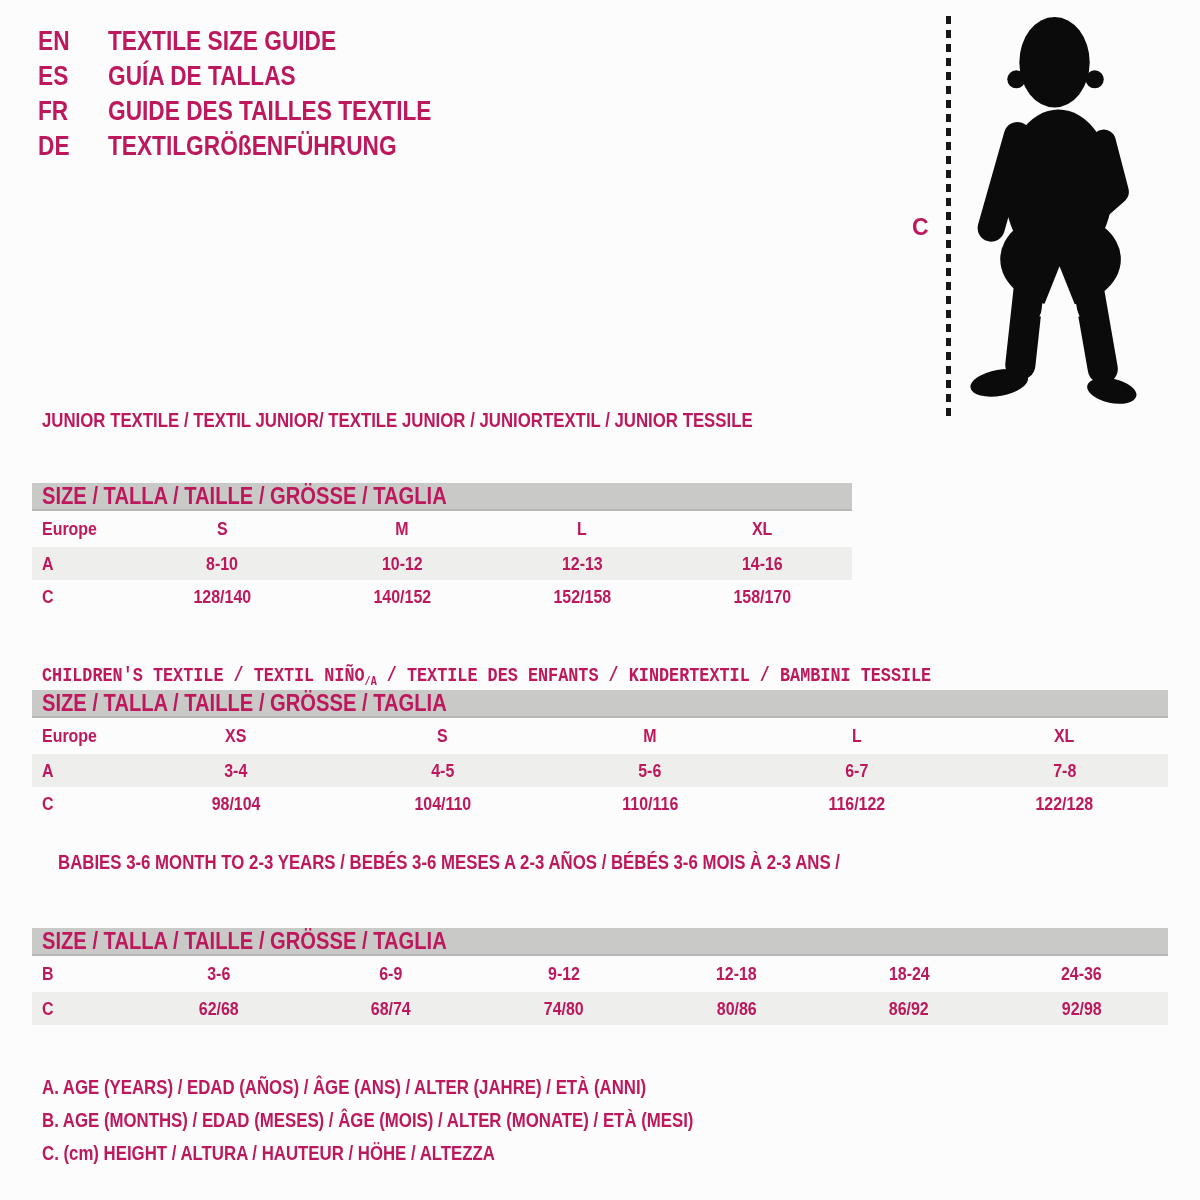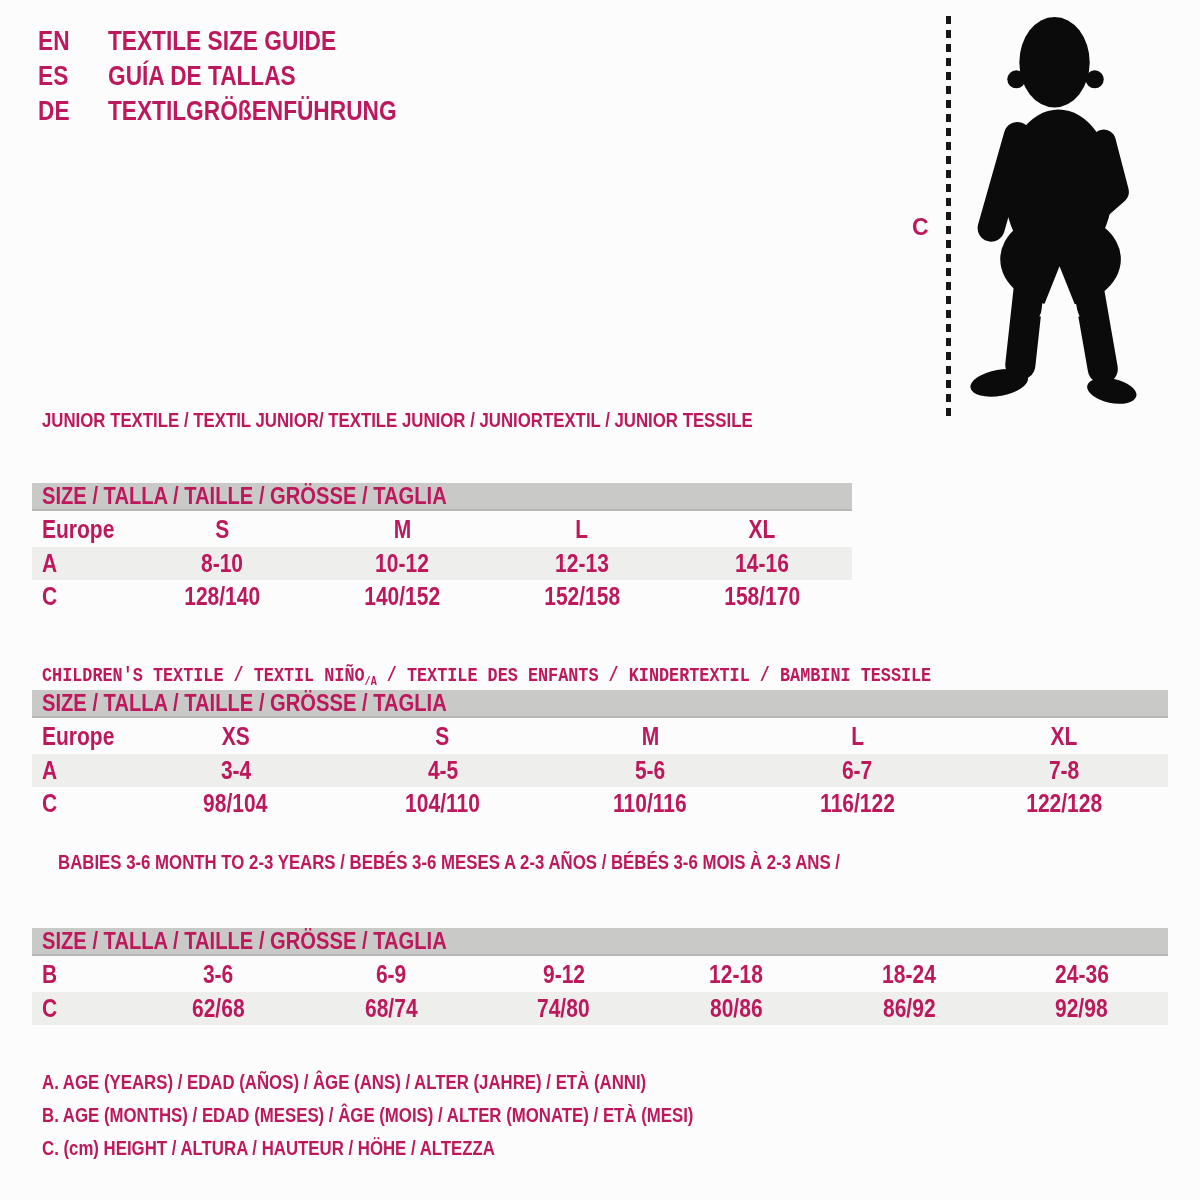--- a/index.html
+++ b/index.html
@@ -30,47 +30,51 @@
   .stitle .sub { font-size:12px; vertical-align:-4px; }
   .babies-title .line { height:33px; display:flex; align-items:center;margin-left:16px; }
 
   
   .tbl   { position:absolute; }
   .thead {
     height:28px; background:#c9c9c7; border-bottom:2px solid #b7b7b5;
     display:flex; align-items:center; padding-left:10px; box-sizing:border-box;
     font-size:24px;
   }
-  .trow  { display:flex; align-items:center; height:33px; font-size:25px; }
+  .trow  { display:flex; align-items:center; height:33px; font-size:19px; }
   .trow.first { height:36px; }
   .trow.alt { background:#eeefed; }
   .tlabel { width:100px; flex:0 0 100px; padding-left:10px; box-sizing:border-box; }
   .tcell { flex:1; text-align:center; }
 
   #junior-tbl   { left:32px; top:483px; width:820px;  }
   #children-tbl { left:32px; top:690px; width:1136px; }
   #babies-tbl   { left:32px; top:928px; width:1136px; }
 
   
   .footnotes { position:absolute; left:42px; top:1066px; }
-  .fline { height:33px; display:flex; align-items:center; font-size:20px; }
+  .fline { height:33px; display:flex; align-items:flex-end; font-size:20px; }
 </style>
 </head>
 <body>
 
 <div class="page">
 
   <div class="langs">
     <div class="lang">
       <span class="code cond">EN</span>
       <span class="cond">TEXTILE SIZE GUIDE</span>
     </div>
     <div class="lang">
       <span class="code cond">ES</span>
       <span class="cond">GUÍA DE TALLAS</span>
+    </div>
+    <div class="lang">
+      <span class="code cond">FR</span>
+      <span class="cond">GUIDE DES TAILLES TEXTILE</span>
     </div>
     <div class="lang">
       <span class="code cond">DE</span>
       <span class="cond">TEXTILGRÖßENFÜHRUNG</span>
     </div>
   </div>
 
   <div class="hline"></div>
   <div class="clabel">C</div>
   <svg class="figure" viewBox="0 0 175 400" aria-hidden="true">

